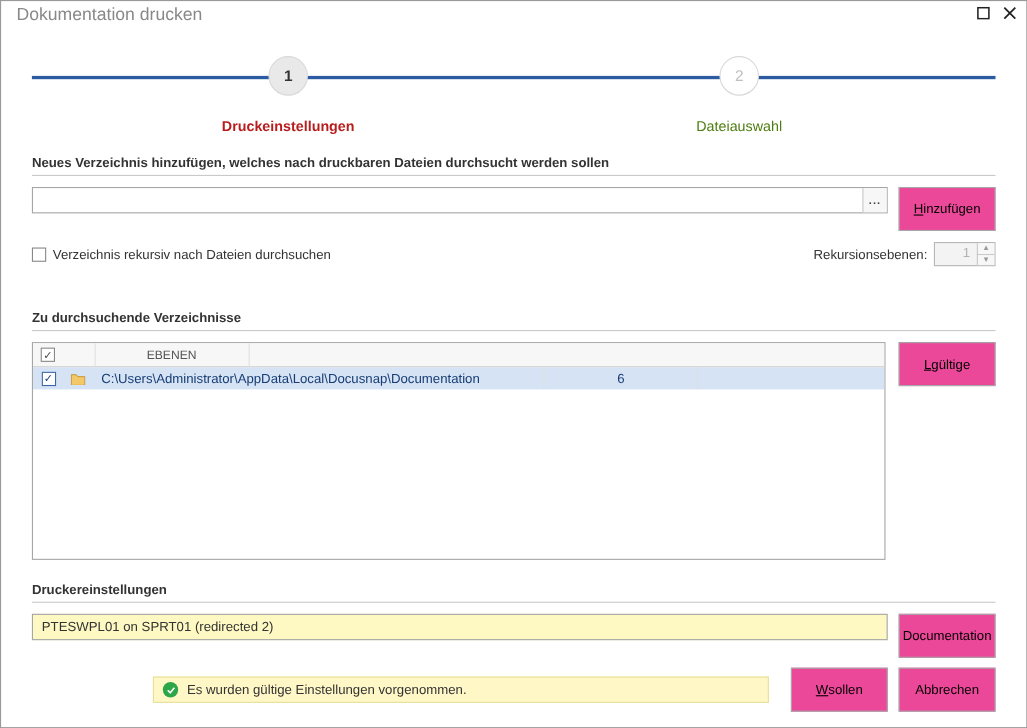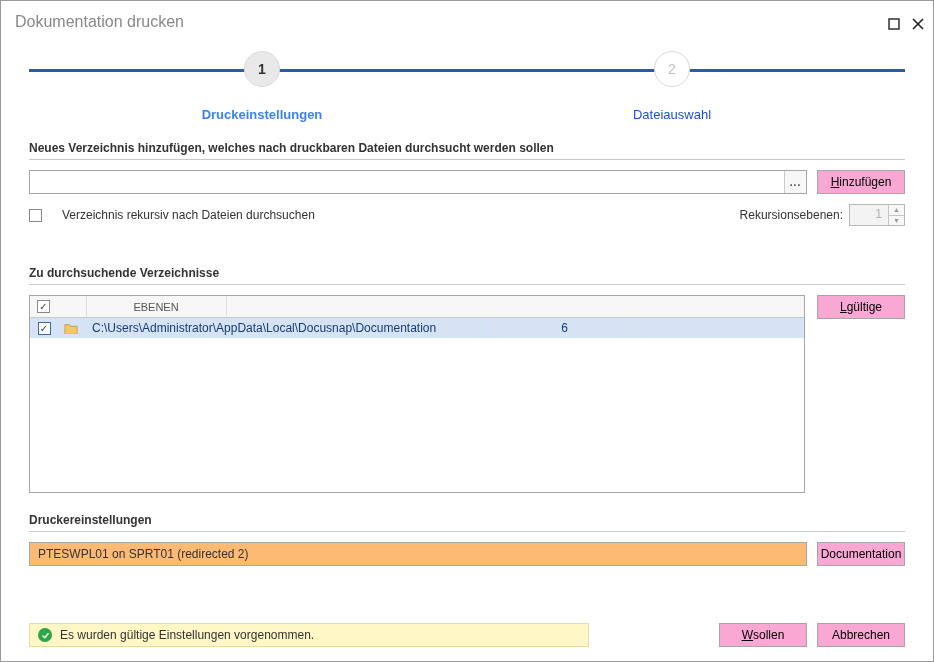--- a/index.html
+++ b/index.html
@@ -12,21 +12,21 @@
     width: 934px;
     height: 662px;
     border: 1px solid #999;
     position: relative;
     overflow: hidden;
   }
 
   
   .titlebar {
     display: flex;
-    align-items: flex-end;
+    align-items: flex-start;
     justify-content: space-between;
     padding: 4px 8px 0 14px;
     height: 30px;
   }
   .titlebar .title {
     font-size: 16px;
     color: #888;
   }
   .titlebar .win-btns { display: flex; gap: 10px; align-items: center; }
   .winbtn { width: 14px; height: 14px; display: inline-flex; align-items: center; justify-content: center; cursor: default; color:#222; }
@@ -43,48 +43,48 @@
     display: flex; align-items: center; justify-content: center;
     margin: 0 auto;
     font-size: 14px;
   }
   .step1 { left: 28px; right: 50%; }
   .step2 { left: 50%; right: 28px; }
   .step .step-circle { position: relative; z-index: 2; }
   .step1 .step-circle { background: #e9e9e9; color: #333; border: 1px solid #d9d9d9; font-weight: bold; }
   .step2 .step-circle { background: #fff; color: #bfbfbf; border: 1px solid #d9d9d9; }
   .step-label { margin-top: 20px; font-size: 13px; }
-  .step1 .step-label { font-weight: bold; color: #3b82f6; }
-  .step2 .step-label { color: #1d4ed8; }
+  .step1 .step-label { font-weight: bold; color: #b91c1c; }
+  .step2 .step-label { color: #4d7c0f; }
   .step-inner { display:flex; flex-direction:column; align-items:center; }
   .step1 .step-inner, .step2 .step-inner { width: 100%; }
   .step1 { display:flex; justify-content:center; }
   .step2 { display:flex; justify-content:center; }
 
   .content { padding: 0 28px; }
 
   .section-label { font-weight: bold; color: #333; margin-top: 14px; margin-bottom: 4px; }
   .hr { border-top: 1px solid #c9c9c9; height: 1px; margin-bottom: 10px; }
 
   .path-row { display: flex; align-items: stretch; gap: 10px; }
   .path-input-wrap { flex: 1; display: flex; border: 1px solid #a6a6a6; background: #fff; height: 24px; }
   .path-input { flex: 1; border: none; outline: none; padding: 0 6px; font-size: 12px; background: transparent; }
   .browse-trigger {
     width: 22px; border-left: 1px solid #c9c9c9; display: flex; align-items:center; justify-content:center;
     background: #f7f7f7; cursor: default; font-weight: bold; letter-spacing: 1px; font-size: 10px; color:#444;
   }
   .btn {
-    border: 1px solid #a6a6a6; background: #f9a8d4; padding: 0 12px; height: 24px;
+    border: 1px solid #a6a6a6; background: #ec4899; padding: 0 12px; height: 40px;
     font-size: 12px; cursor: default; min-width: 88px;
     display: inline-flex; align-items:center; justify-content:center;
   }
   .btn-fixed { width: 88px; }
 
   .recursive-row { display: flex; align-items: center; justify-content: space-between; margin-top: 10px; }
-  .recursive-left { display: flex; align-items: center; gap: 20px; }
+  .recursive-left { display: flex; align-items: center; gap: 6px; }
   .checkbox {
     width: 13px; height: 13px; border: 1px solid #888; background: #fff; display:inline-block;
   }
   .rec-right { display:flex; align-items:center; gap:6px; }
   .spinner {
     width: 56px; height: 22px; border: 1px solid #b7b7b7; display:flex; background:#f3f3f3;
   }
   .spinner.disabled { color:#b1b1b1; }
   .spinner .spin-val { flex:1; text-align:right; padding:2px 6px 0 0; font-size:12px; }
   .spinner .spin-btns { width: 16px; display:flex; flex-direction:column; }
@@ -115,27 +115,27 @@
   .dir-row {
     display:flex; height:20px; align-items:center;
     background: #d5e3f5; color:#173d73; font-size:12px;
   }
   .dir-row .r-cell { padding: 0 6px; display:flex; align-items:center; height:100%; }
   .row-check { width:13px; height:13px; border:1px solid #3a67a8; background:#fff; display:flex; align-items:center; justify-content:center; font-size:10px; color:#173d73; }
   .folder-icon { width:14px; height:12px; display:inline-block; }
 
   
   .printer-row { display:flex; gap:10px; align-items:stretch; }
-  .printer-box { flex:1; border:1px solid #a6a6a6; height:24px; display:flex; align-items:center; padding:0 8px; background:#fdba74; }
+  .printer-box { flex:1; border:1px solid #a6a6a6; height:24px; display:flex; align-items:center; padding:0 8px; background:#fef9c3; }
 
   
   .bottom-bar {
     position:absolute; left:0; right:0; bottom:0;
     padding: 10px 28px 14px 28px;
-    display:flex; align-items:center; justify-content:space-between; gap:20px;
+    display:flex; align-items:center; justify-content:flex-end; gap:20px;
   }
   .status {
     flex: 0 0 auto;
     width: 560px;
     background: #fff7c6; border:1px solid #e7de9a;
     display:flex; align-items:center; gap:8px;
     padding: 3px 8px; height:24px;
   }
   .status-icon {
     width:14px; height:14px; border-radius:50%; background:#2ca648;

